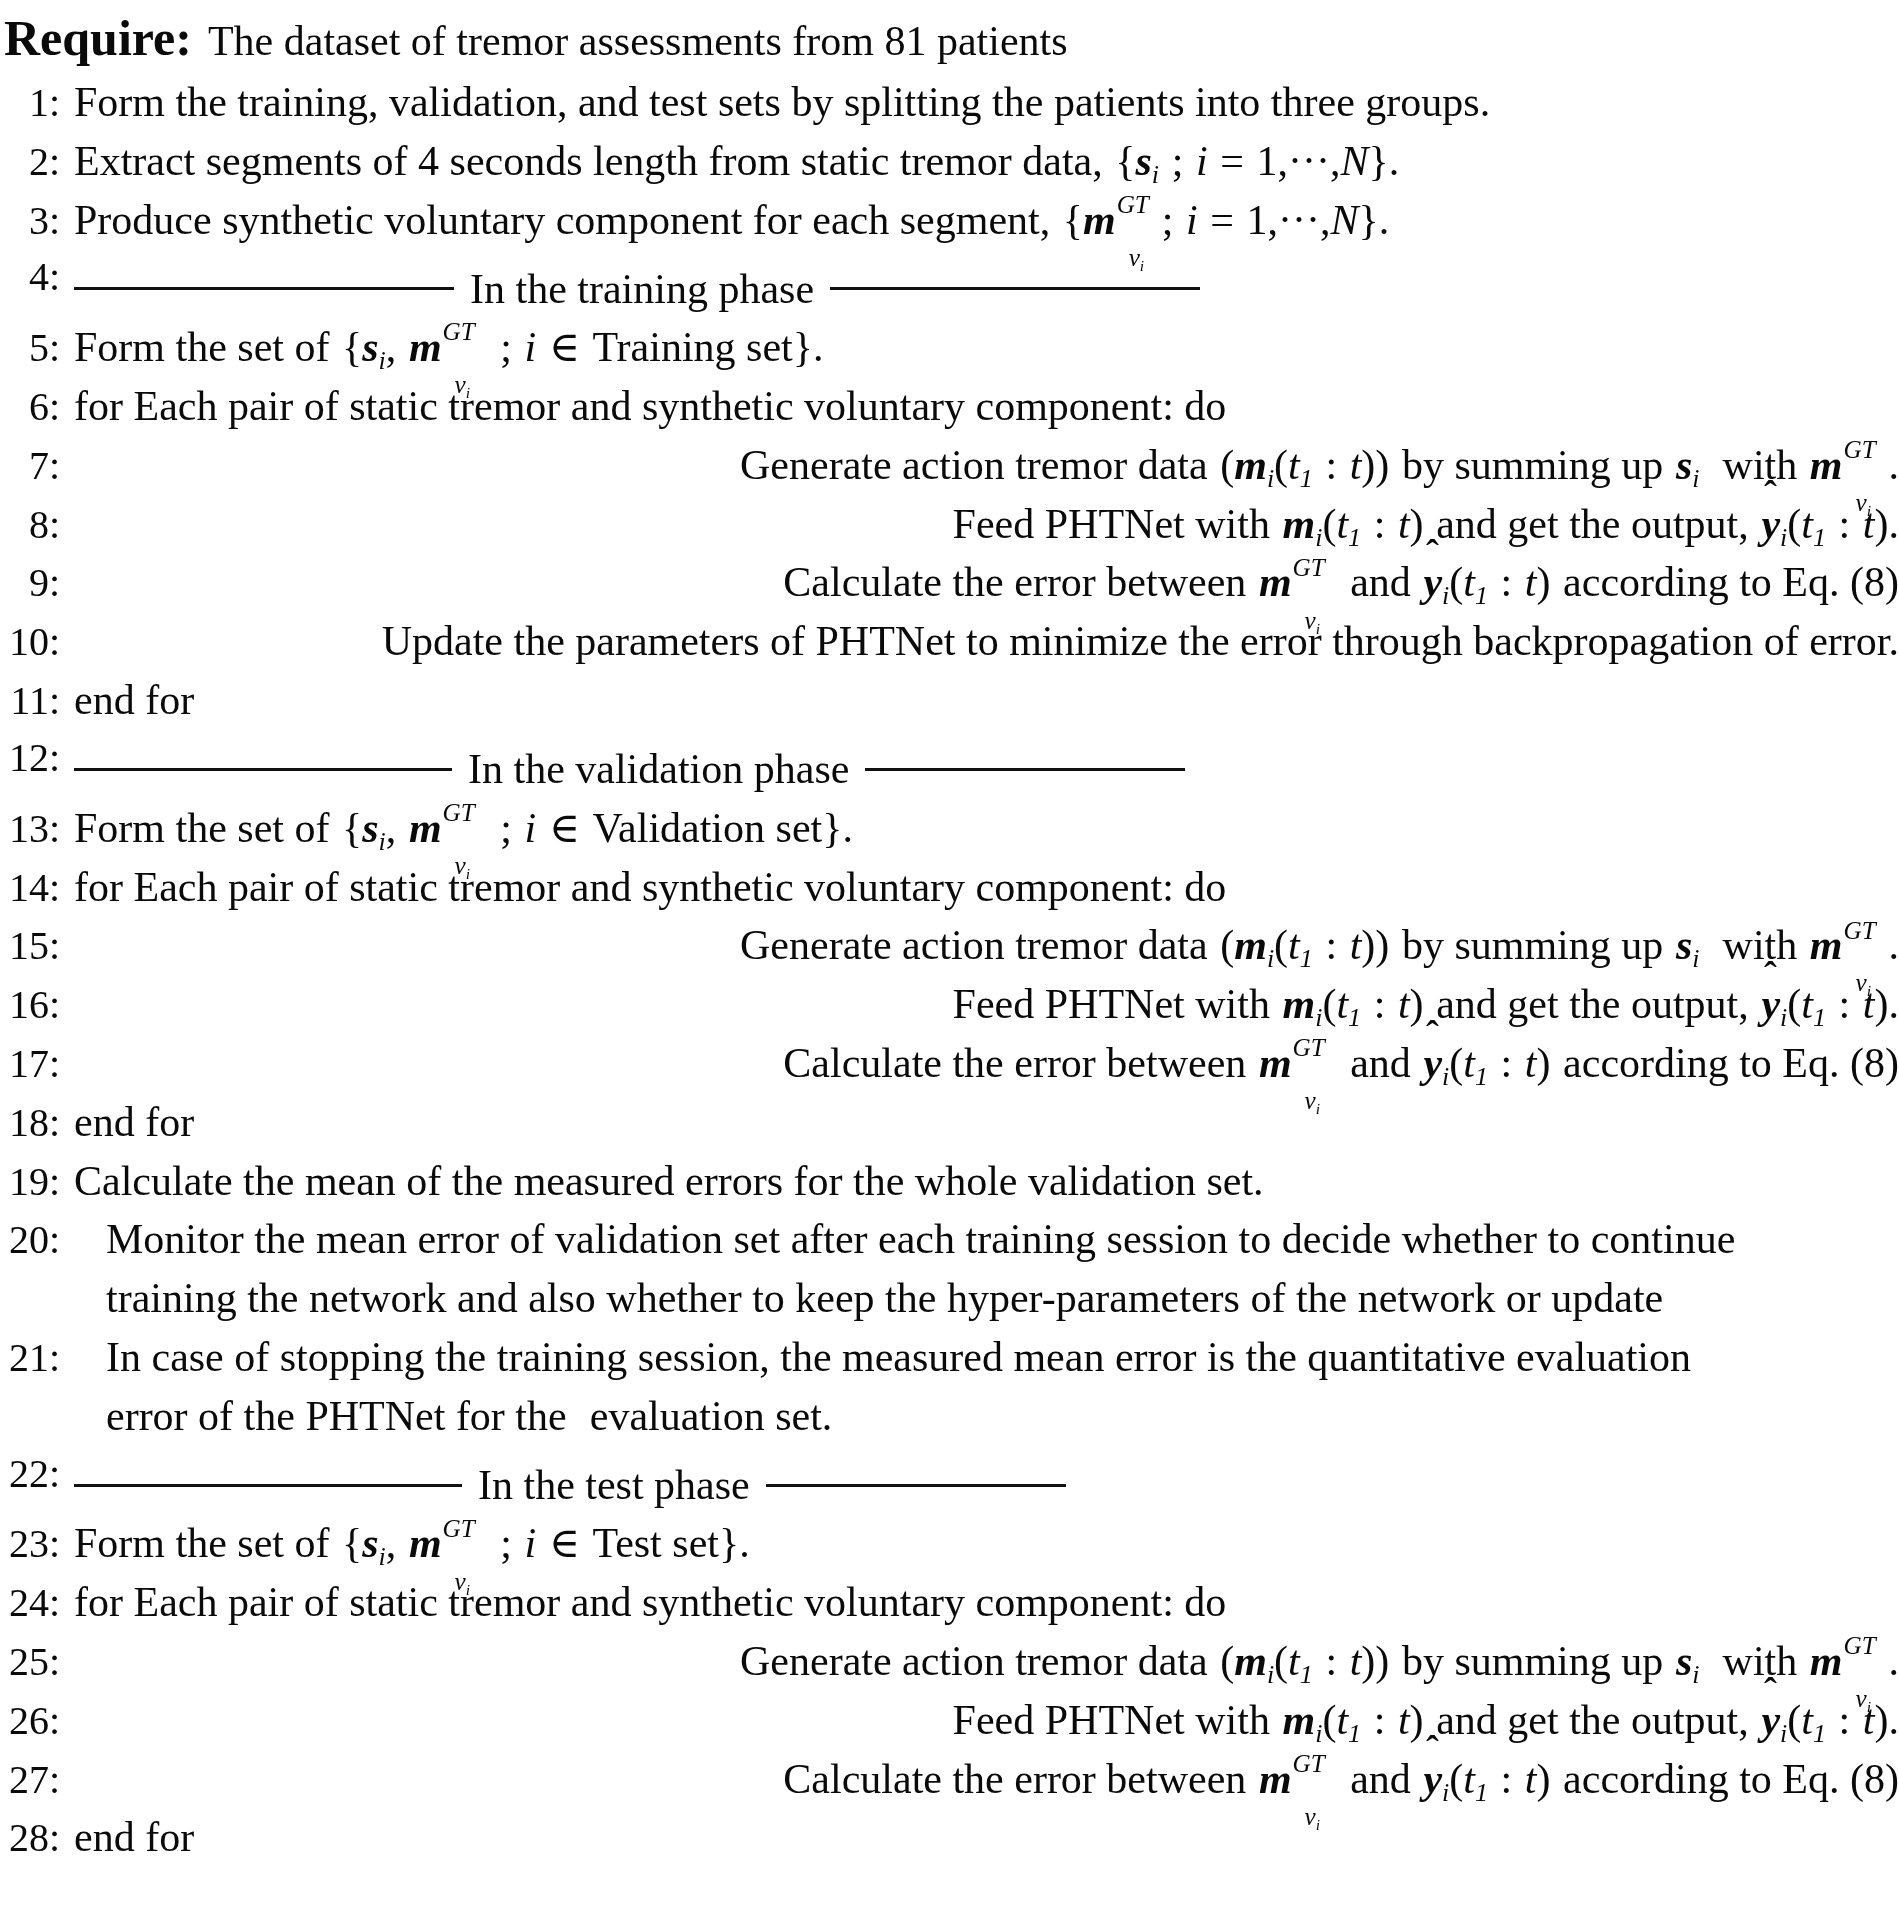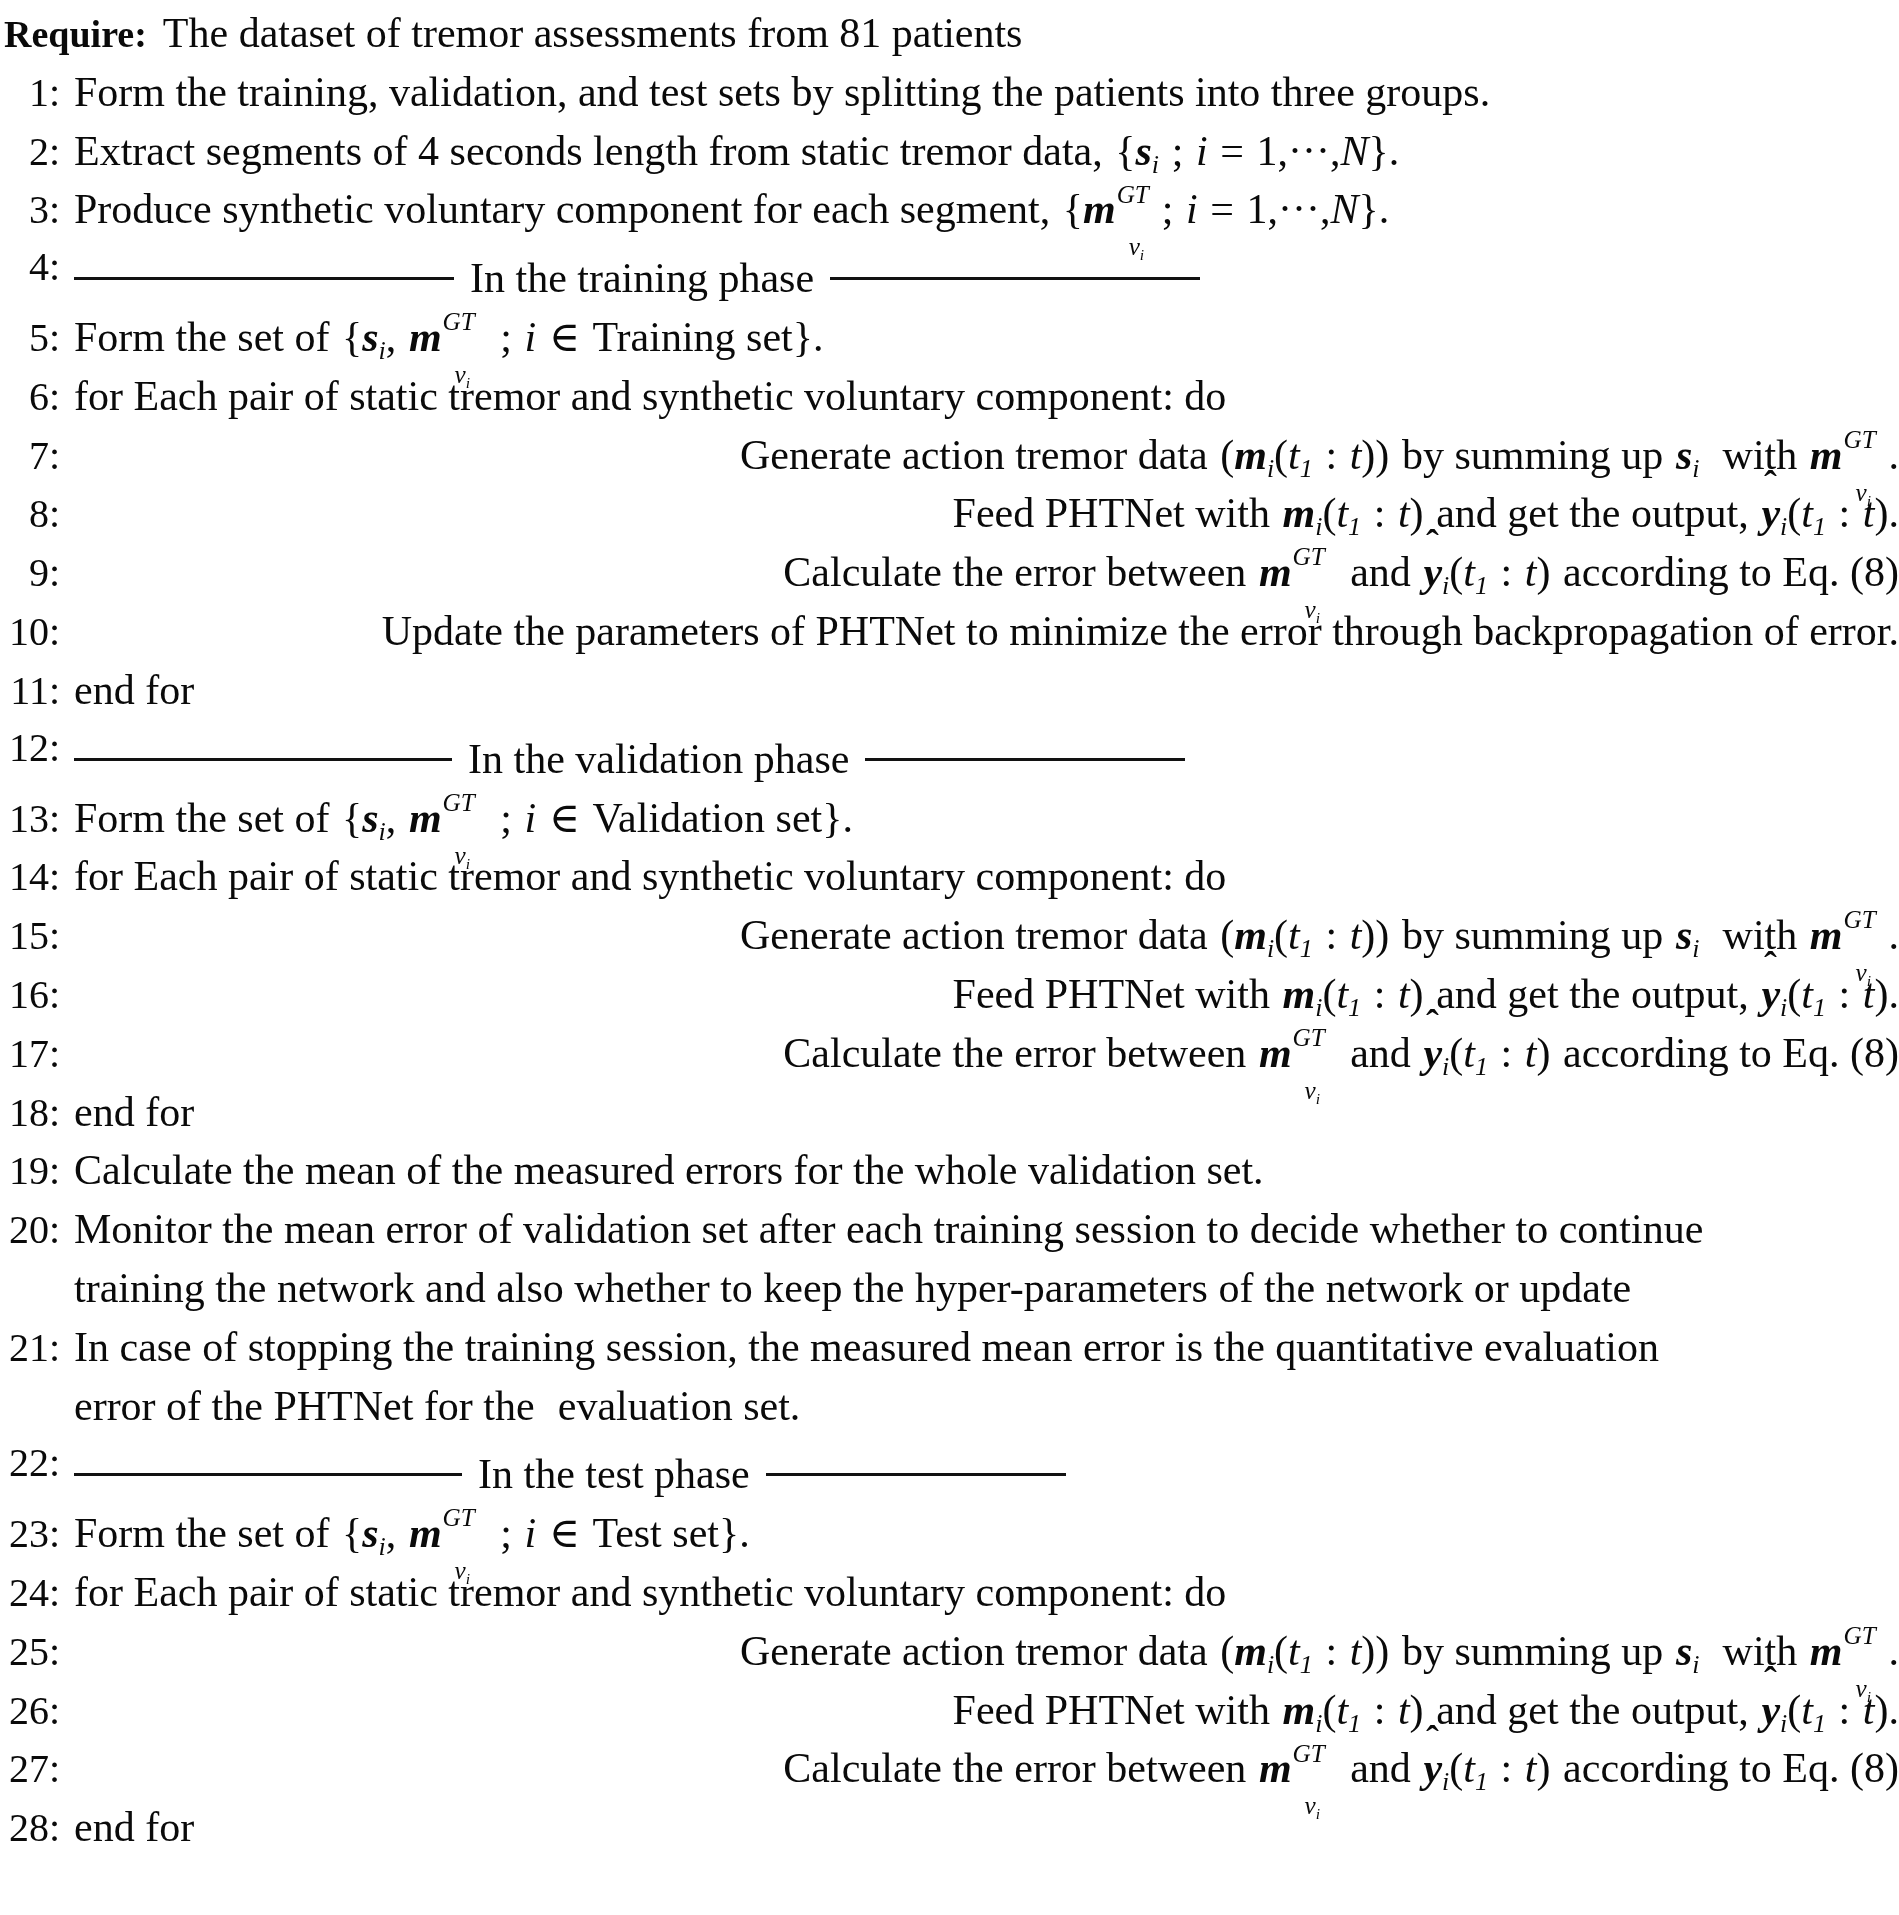--- a/index.html
+++ b/index.html
@@ -33,35 +33,35 @@
     box-sizing: border-box;
     font-size: 40px;
     line-height: 1.38;
     white-space: nowrap;
   }
   .gutter.req {
     flex: 0 0 auto;
     text-align: left;
     padding-right: 0;
     font-weight: bold;
-    font-size: 38px;
+    font-size: 50px;
     padding-left: 4px;
   }
   .body {
     flex: 1 1 auto;
     font-size: 42px;
     line-height: 1.40;
     min-width: 0;
   }
   .row.requireRow { align-items: baseline; }
   .row.requireRow .body { padding-left: 16px; }
 
   
   .ind1 { padding-left: 62px; text-align: right; }
-  .wrap { display: block; }
+  .wrap { display: block; margin-left: 32px; }
   .wrap .l2, .wrap .l3 { display: block; }
 
   
   b, .kw { font-weight: normal; }
   .up { font-style: normal; }
 
   
   .mvar {            
     font-weight: bold;
     font-style: italic;

